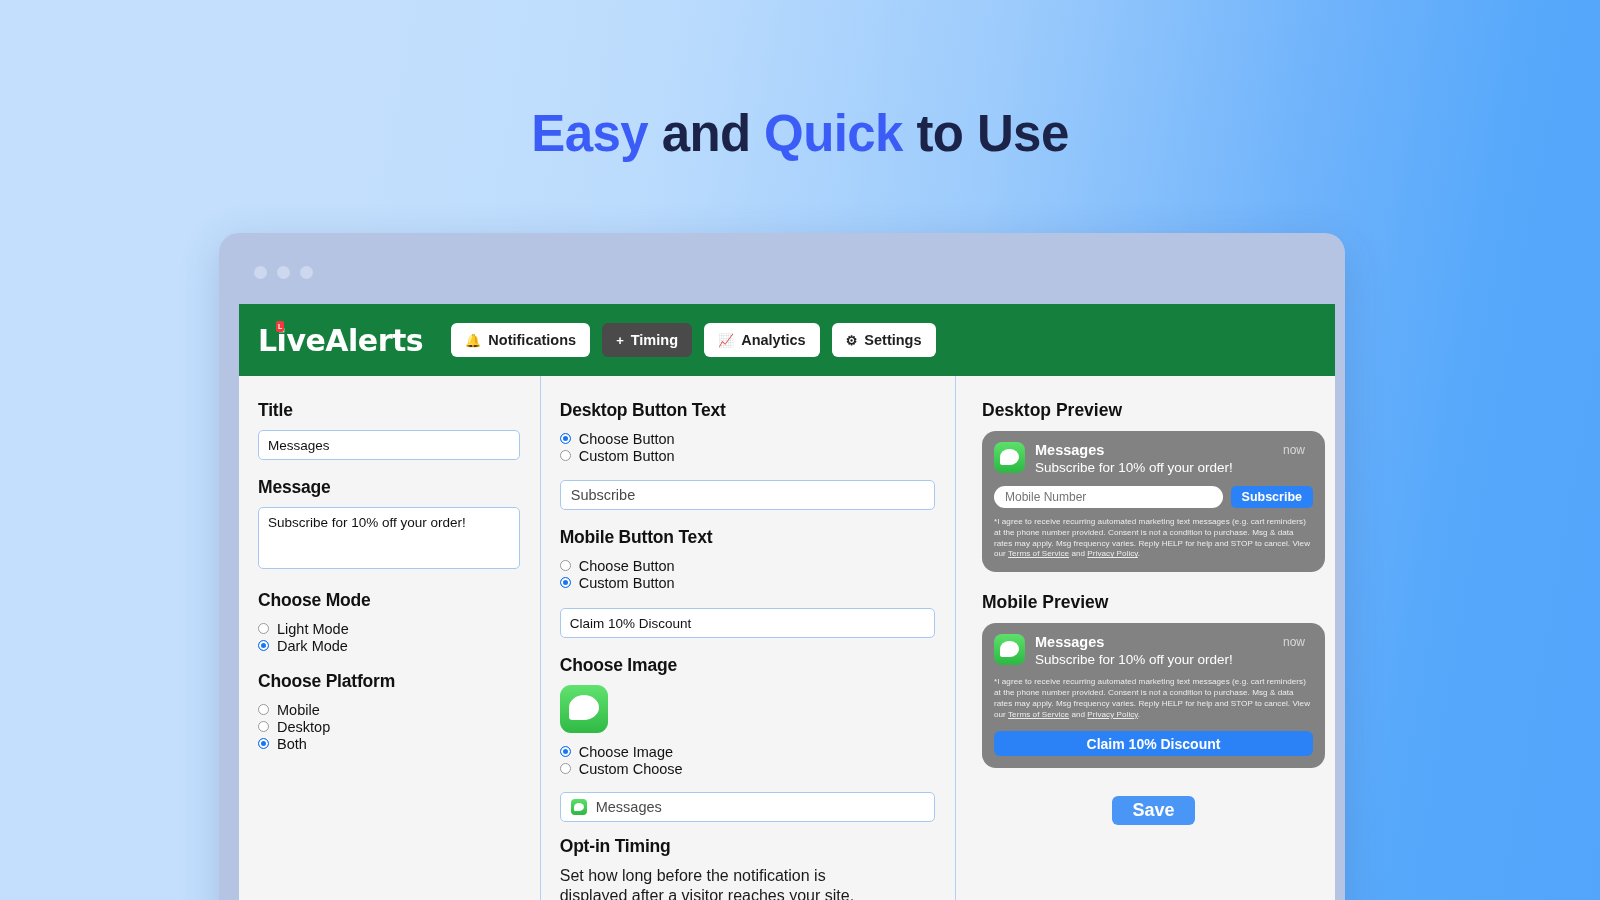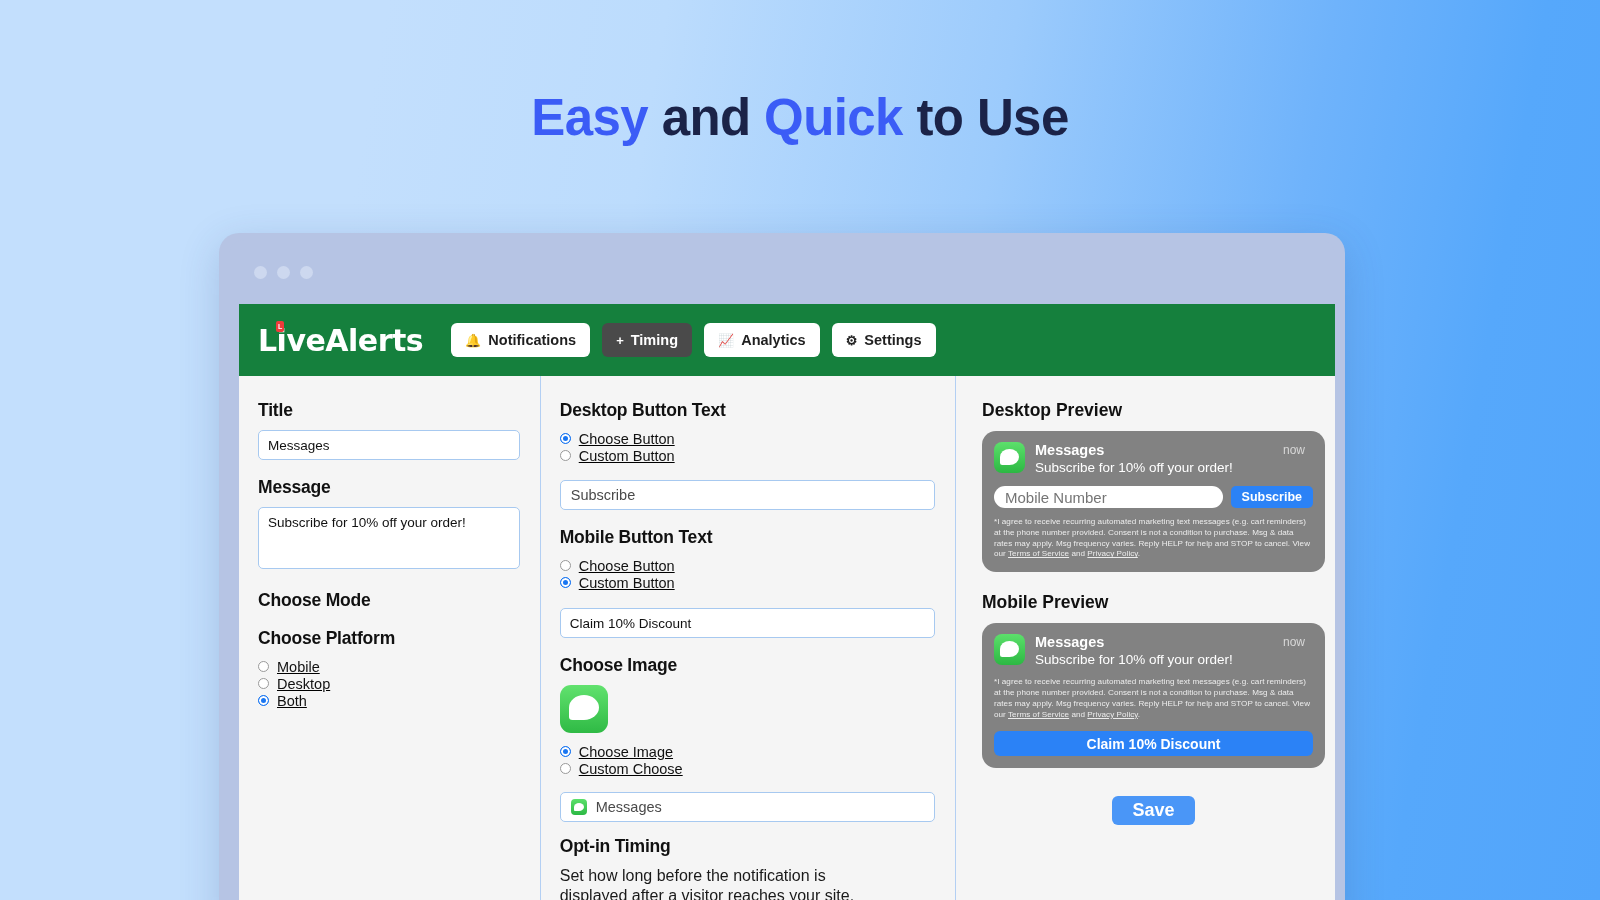--- a/index.html
+++ b/index.html
@@ -11,21 +11,21 @@
   body {
     background: linear-gradient(100deg,
        #c3dffd 0%, #c3dffd 22%, #bcdcfd 38%,
        #9ccbfc 58%, #6fb3fb 76%, #56a8fb 88%, #52a5fb 100%);
     position: relative;
   }
 
   
   .hero {
     position: absolute;
-    top: 88px; left: 0; right: 0;
+    top: 104px; left: 0; right: 0;
     text-align: center;
     font-size: 51px;
     font-weight: 700;
     letter-spacing: -0.6px;
     color: #1b2348;
     white-space: nowrap;
   }
   .hero .hl { color: #3b5cf6; }
 
   
@@ -185,21 +185,21 @@
   }
   .sel .imgchip::after {
     content: "";
     position: absolute;
     left: 3px; top: 3.5px;
     width: 10px; height: 8px;
     background: #fff;
     border-radius: 50% 50% 50% 10%;
   }
 
-  .radios { margin: 2px 0 0 0; text-decoration: underline; }
+  .radios { margin: 2px 0 0 0; }
   .radio-row {
     display: flex;
     align-items: center;
     gap: 8px;
     height: 17px;
     margin-bottom: 0px;
     cursor: pointer;
   }
   .rd {
     width: 11px; height: 11px;
@@ -263,21 +263,21 @@
   .notif-now  { position: absolute; right: 8px; top: 1px; color: #d8d8d8; font-size: 12px; }
 
   .notif-form { display: flex; align-items: center; gap: 8px; margin-top: 10px; }
   .notif-input {
     flex: 1;
     height: 22px;
     border-radius: 11px;
     background: #fff;
     border: none;
     padding: 0 11px;
-    font-size: 15px;
+    font-size: 12px;
     color: #8b8b8b;
     font-family: "Liberation Sans", sans-serif;
     outline: none;
   }
   .notif-sub {
     height: 22px;
     border-radius: 5px;
     background: #2b82f6;
     color: #fff;
     font-size: 12.5px;
@@ -367,20 +367,30 @@
       <div class="columns">
 
         <div class="col col-left">
           <div class="fl">Title</div>
           <input class="txtinput" value="Messages" style="">
 
           <div class="fl sp">Message</div>
           <textarea class="txtarea" style="">Subscribe for 10% off your order!</textarea>
 
           <div class="fl sp">Choose Mode</div>
+          <div class="radios">
+            <div class="radio-row">
+              <span class="rd"></span>
+              <span>Light Mode</span>
+            </div>
+            <div class="radio-row">
+              <span class="rd on"></span>
+              <span>Dark Mode</span>
+            </div>
+          </div>
 
           <div class="fl sp">Choose Platform</div>
           <div class="radios">
             <div class="radio-row">
               <span class="rd"></span>
               <span>Mobile</span>
             </div>
             <div class="radio-row">
               <span class="rd"></span>
               <span>Desktop</span>

